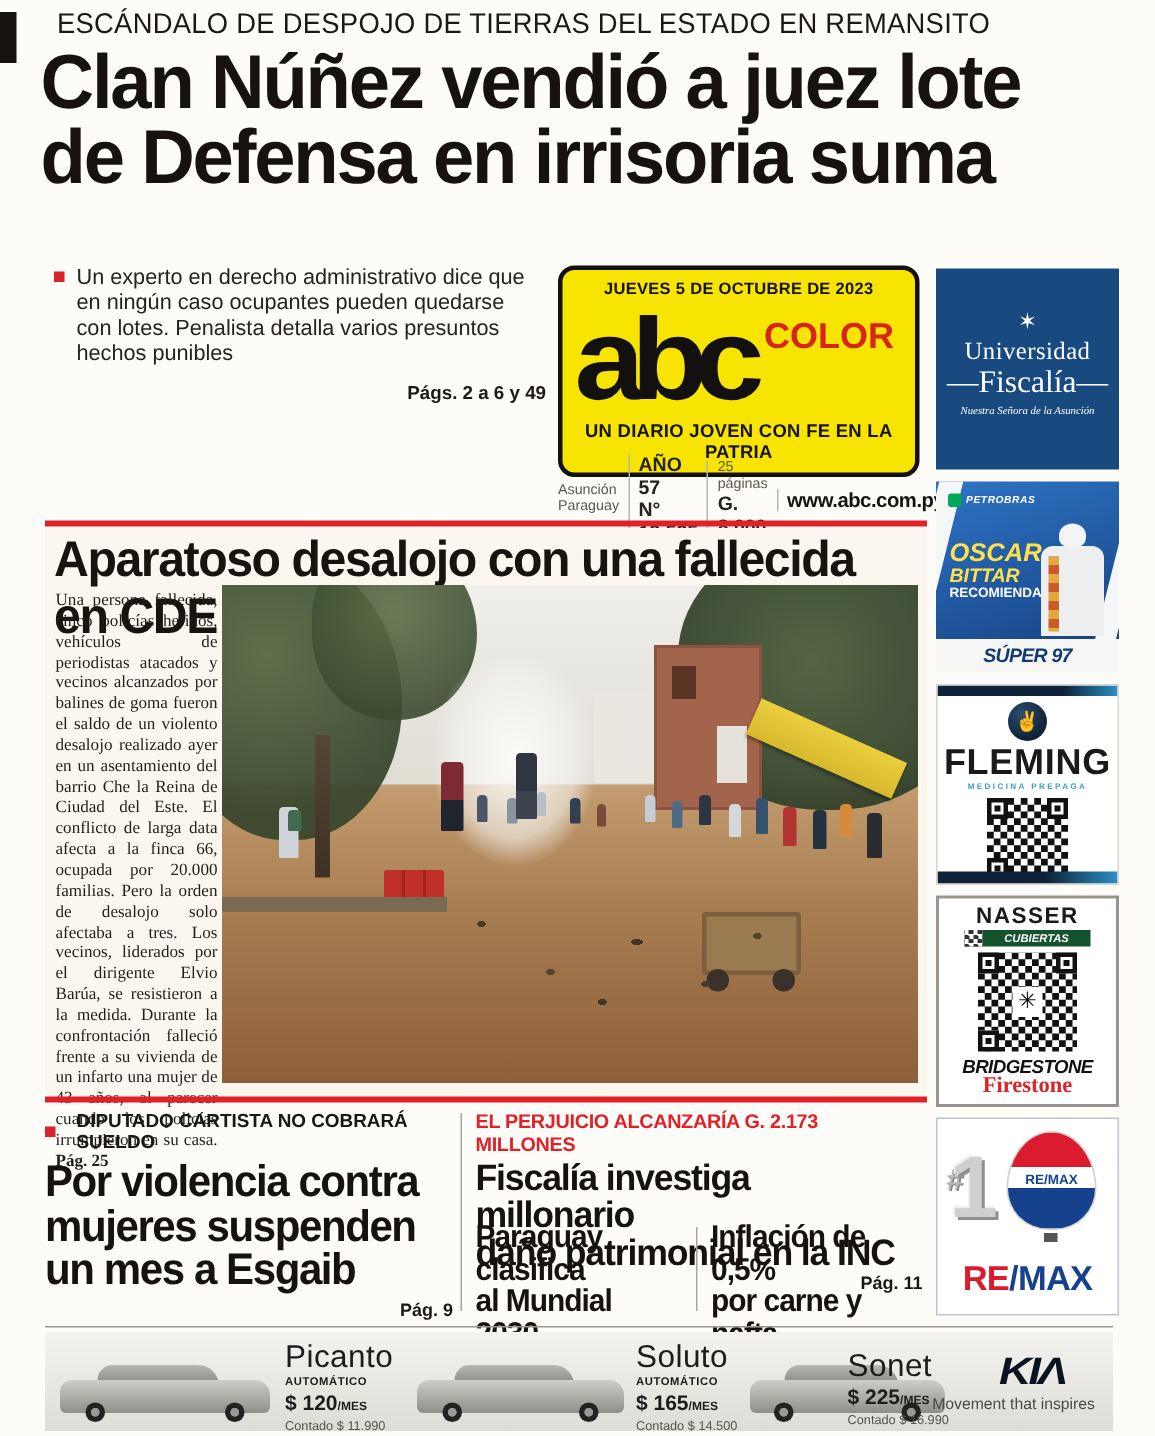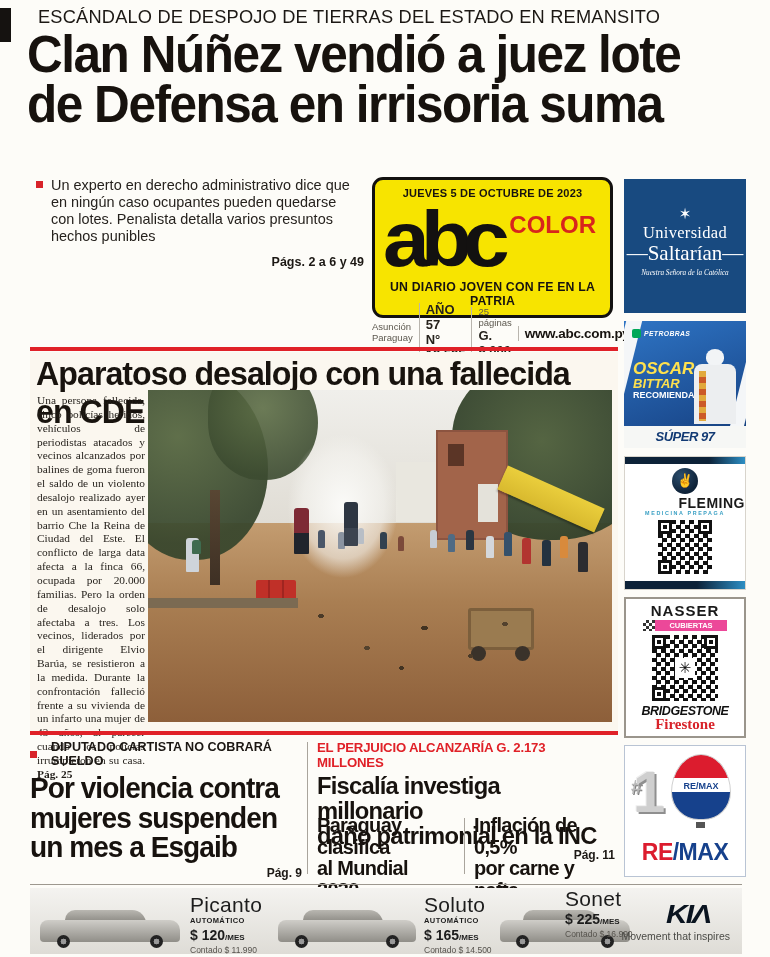--- a/index.html
+++ b/index.html
@@ -88,32 +88,32 @@
   .pb-name3 { position:absolute; left:9px; top:69px; font-size:9px; font-weight:800; color:#fff; }
   .pb-driver-helmet { position:absolute; right:22px; top:28px; width:18px; height:16px; background:#f2f4f6; border-radius:50% 50% 40% 40%; }
   .pb-driver-body { position:absolute; right:10px; top:43px; width:42px; height:60px; background:#eceef0; border-radius:8px 8px 0 0; }
   .pb-driver-sash { position:absolute; right:40px; top:50px; width:7px; height:50px; background:repeating-linear-gradient(#e2a93c 0 6px,#cc5a28 6px 12px); }
   .pb-prod { position:absolute; left:0; bottom:0; width:100%; height:22px; background:#f6f7f5; color:#123a74;
              font-size:13px; font-weight:800; font-style:italic; text-align:center; line-height:22px; letter-spacing:-.5px; }
   .ad-fl { top:456px; height:134px; background:#fff; border:1px solid #d8d4cc; text-align:center; }
   .fl-bar-top { height:7px; background:linear-gradient(90deg,#0d2238 70%,#2d8ec4); }
   .fl-logo { width:26px; height:26px; background:radial-gradient(circle at 35% 30%, #2c4e6e, #0e2238 70%); border-radius:50%;
              margin:4px auto 1px; color:#fff; font-size:13px; line-height:26px; }
-  .fl-name { font-size:14px; font-weight:800; color:#1a1a1a; letter-spacing:.5px;text-align:right; }
+  .fl-name { font-size:24px; font-weight:800; color:#1a1a1a; letter-spacing:.5px; }
   .fl-tag { font-size:5.4px; color:#3aa0c4; letter-spacing:1.6px; font-weight:700; margin-top:-1px; }
   .qr { position:relative; background:conic-gradient(#111 25%, #fff 0 50%, #111 0 75%, #fff 0) 0 0/9px 9px; margin:4px auto 0; }
   .qr .eye { position:absolute; width:14px; height:14px; border:3px solid #111; background:#fff; }
   .qr .eye::after { content:""; position:absolute; left:2px; top:2px; width:4px; height:4px; background:#111; }
   .qr .e1 { left:0; top:0; } .qr .e2 { right:0; top:0; } .qr .e3 { left:0; bottom:0; }
   .fl-bar-bot { position:absolute; bottom:0; left:0; width:100%; height:8px;
                 background:linear-gradient(90deg,#0d2238 60%,#2d8ec4); }
   .ad-na { top:597px; height:141px; background:#fff; border:2px solid #9a958c; text-align:center; }
   .na-name { font-size:15px; font-weight:800; color:#1a1a1a; letter-spacing:1px; margin-top:3px; }
-  .na-strip { width:84px; height:11px; margin:1px auto; background:#ec4899; color:#fff; font-size:7.5px;
-              font-weight:800; line-height:11px; position:relative; padding-left:12px; }
+  .na-strip { width:84px; height:11px; margin:1px auto; background:#14532d; color:#fff; font-size:7.5px;
+              font-weight:800; line-height:11px; position:relative; padding-left:12px;font-style:italic; }
   .na-flag { position:absolute; left:0; top:0; width:12px; height:11px;
              background:conic-gradient(#333 25%, #fff 0 50%, #333 0 75%, #fff 0) 0 0/6px 6px; }
   .na-ast { position:absolute; left:50%; top:50%; transform:translate(-50%,-50%); width:20px; height:20px;
             background:#fff; color:#111; font-size:15px; line-height:20px; }
   .na-b1 { font-size:12.5px; font-weight:800; font-style:italic; color:#111; letter-spacing:-.4px; margin-top:3px; }
   .na-b2 { font-size:15px; font-weight:800; color:#d8232a; font-family:"Liberation Serif", serif; margin-top:-2px; }
   .ad-rx { top:745px; height:132px; background:#fff; border:1px solid #b9c4d4; text-align:center; }
   .rx-one { position:absolute; left:8px; top:12px; font-size:58px; font-weight:800; color:#cfcfcf;
             text-shadow:2px 2px 0 #8f8f8f, -1px -1px 0 #eee; letter-spacing:-6px; }
   .rx-hash { position:absolute; left:6px; top:30px; font-size:20px; font-weight:800; color:#b9b9b9; text-shadow:1px 1px 0 #808080; }
@@ -281,22 +281,22 @@
     <div>por carne y nafta</div>
   </div>
   <div class="pg" style="margin-top:3px;">Pág. 14</div>
 </div>
 
 <div class="abs hairline"></div>
 
 <div class="ad ad-uc">
   <div class="uc-star">✶</div>
   <div class="uc-l1">Universidad</div>
-  <div class="uc-l2">—Saltarían—</div>
-  <div class="uc-l3">Nuestra Señora de la Católica</div>
+  <div class="uc-l2">—Fiscalía—</div>
+  <div class="uc-l3">Nuestra Señora de la Asunción</div>
 </div>
 
 <div class="ad ad-pb">
   <div class="pb-stripe" style="left:-14px;top:-10px;width:16px;height:150px;"></div>
   <div class="pb-stripe" style="right:-8px;top:-10px;width:14px;height:150px;"></div>
   <div class="pb-brand">
     <span class="pb-br"></span>
     <span>PETROBRAS</span>
   </div>
   <div class="pb-driver-body"></div>
@@ -373,20 +373,20 @@
     <div class="car-trans">AUTOMÁTICO</div>
     <div class="car-price"><span>$ 165</span><span class="car-per">/MES</span></div>
     <div class="car-cash">Contado $ 14.500</div>
   </div>
   <div class="car" style="left:470px;top:8px;width:130px;height:54px;">
     <div class="cabin"></div>
       <div class="body"></div>
     <div class="w1"></div>
       <div class="w2"></div>
   </div>
-  <div class="car-text" style="left:535px;top:0;">
+  <div class="car-text" style="left:535px;top:12px;">
     <div class="car-model">Sonet</div>
     <div class="car-price"><span>$ 225</span><span class="car-per">/MES</span></div>
     <div class="car-cash">Contado $ 16.990</div>
   </div>
   <div class="kia-logo">KIΛ</div>
   <div class="kia-tag">Movement that inspires</div>
 </div>
 
 </body></html>

